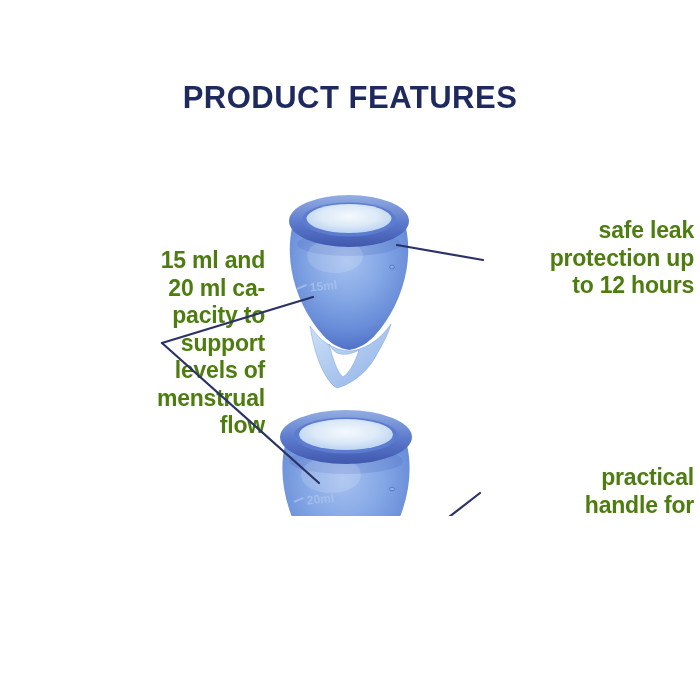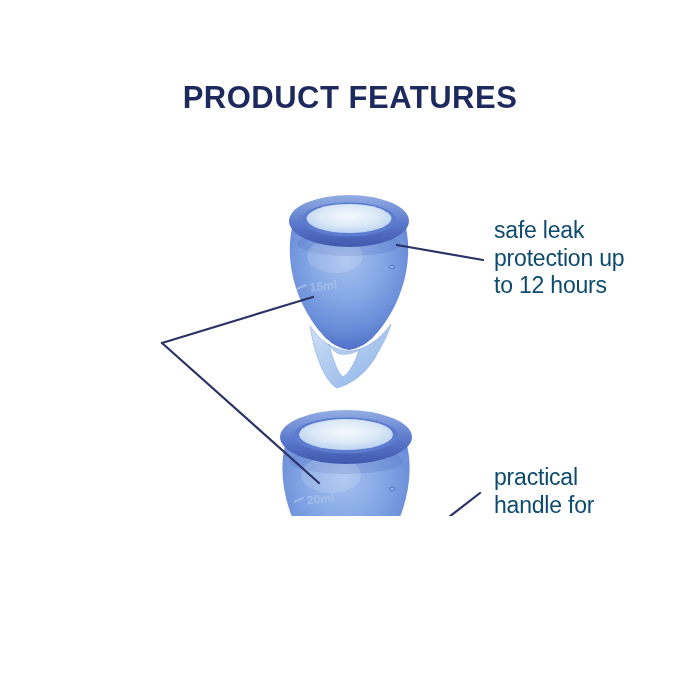--- a/index.html
+++ b/index.html
@@ -5,41 +5,48 @@
   html,body{margin:0;padding:0;background:#ffffff;}
   .canvas{
     position:relative;width:700px;height:516px;background:#ffffff;overflow:hidden;
     font-family:"Liberation Sans", sans-serif;
   }
   .title{
     position:absolute;top:80px;left:0;width:700px;text-align:center;
     font-size:31px;font-weight:700;letter-spacing:.5px;color:#1e2a5e;line-height:36px;
   }
   .note{
-    position:absolute;white-space:pre-line;color:#0c4a6e;
-    font-size:23px;line-height:27.5px;font-weight:400;letter-spacing:-.2px;
+    position:absolute;white-space:pre-line;color:#4d7c0f;
+    font-size:23px;line-height:27.5px;font-weight:700;letter-spacing:-.2px;text-align:right;
   }
   .note-capacity{left:75px;top:247px;width:190px;}
   .note-leak{left:494px;top:217px;width:200px;}
   .note-handle{left:494px;top:448px;width:200px;margin-top:16px;}
   .note-surface{left:77px;top:529px;width:230px;}
   .cup{position:absolute;z-index:1;}
   .cup-small{left:279px;top:194px;width:140px;height:200px;}
   .cup-large{left:271px;top:409px;width:150px;height:210px;}
   .connectors{position:absolute;left:0;top:0;width:700px;height:700px;z-index:5;pointer-events:none;}
   .connectors line{stroke:#2b3366;stroke-width:2.2;stroke-linecap:round;}
   .marking{font-family:"Liberation Sans", sans-serif;font-size:12px;font-weight:700;}
 </style>
 </head>
 <body>
 
 <div class="canvas">
 
   <div class="title">PRODUCT FEATURES</div>
 
+  <div class="note note-capacity">15 ml and
+20 ml ca-
+pacity to
+support
+levels of
+menstrual
+flow</div>
   <div class="note note-leak">safe leak
 protection up
 to 12 hours</div>
   <div class="note note-handle">practical
 handle for
 easy removal</div>
 
   <svg class="cup cup-small" viewBox="0 0 140 200">
     <defs>
       <linearGradient id="rimA" x1="0" y1="0" x2="0" y2="1">

